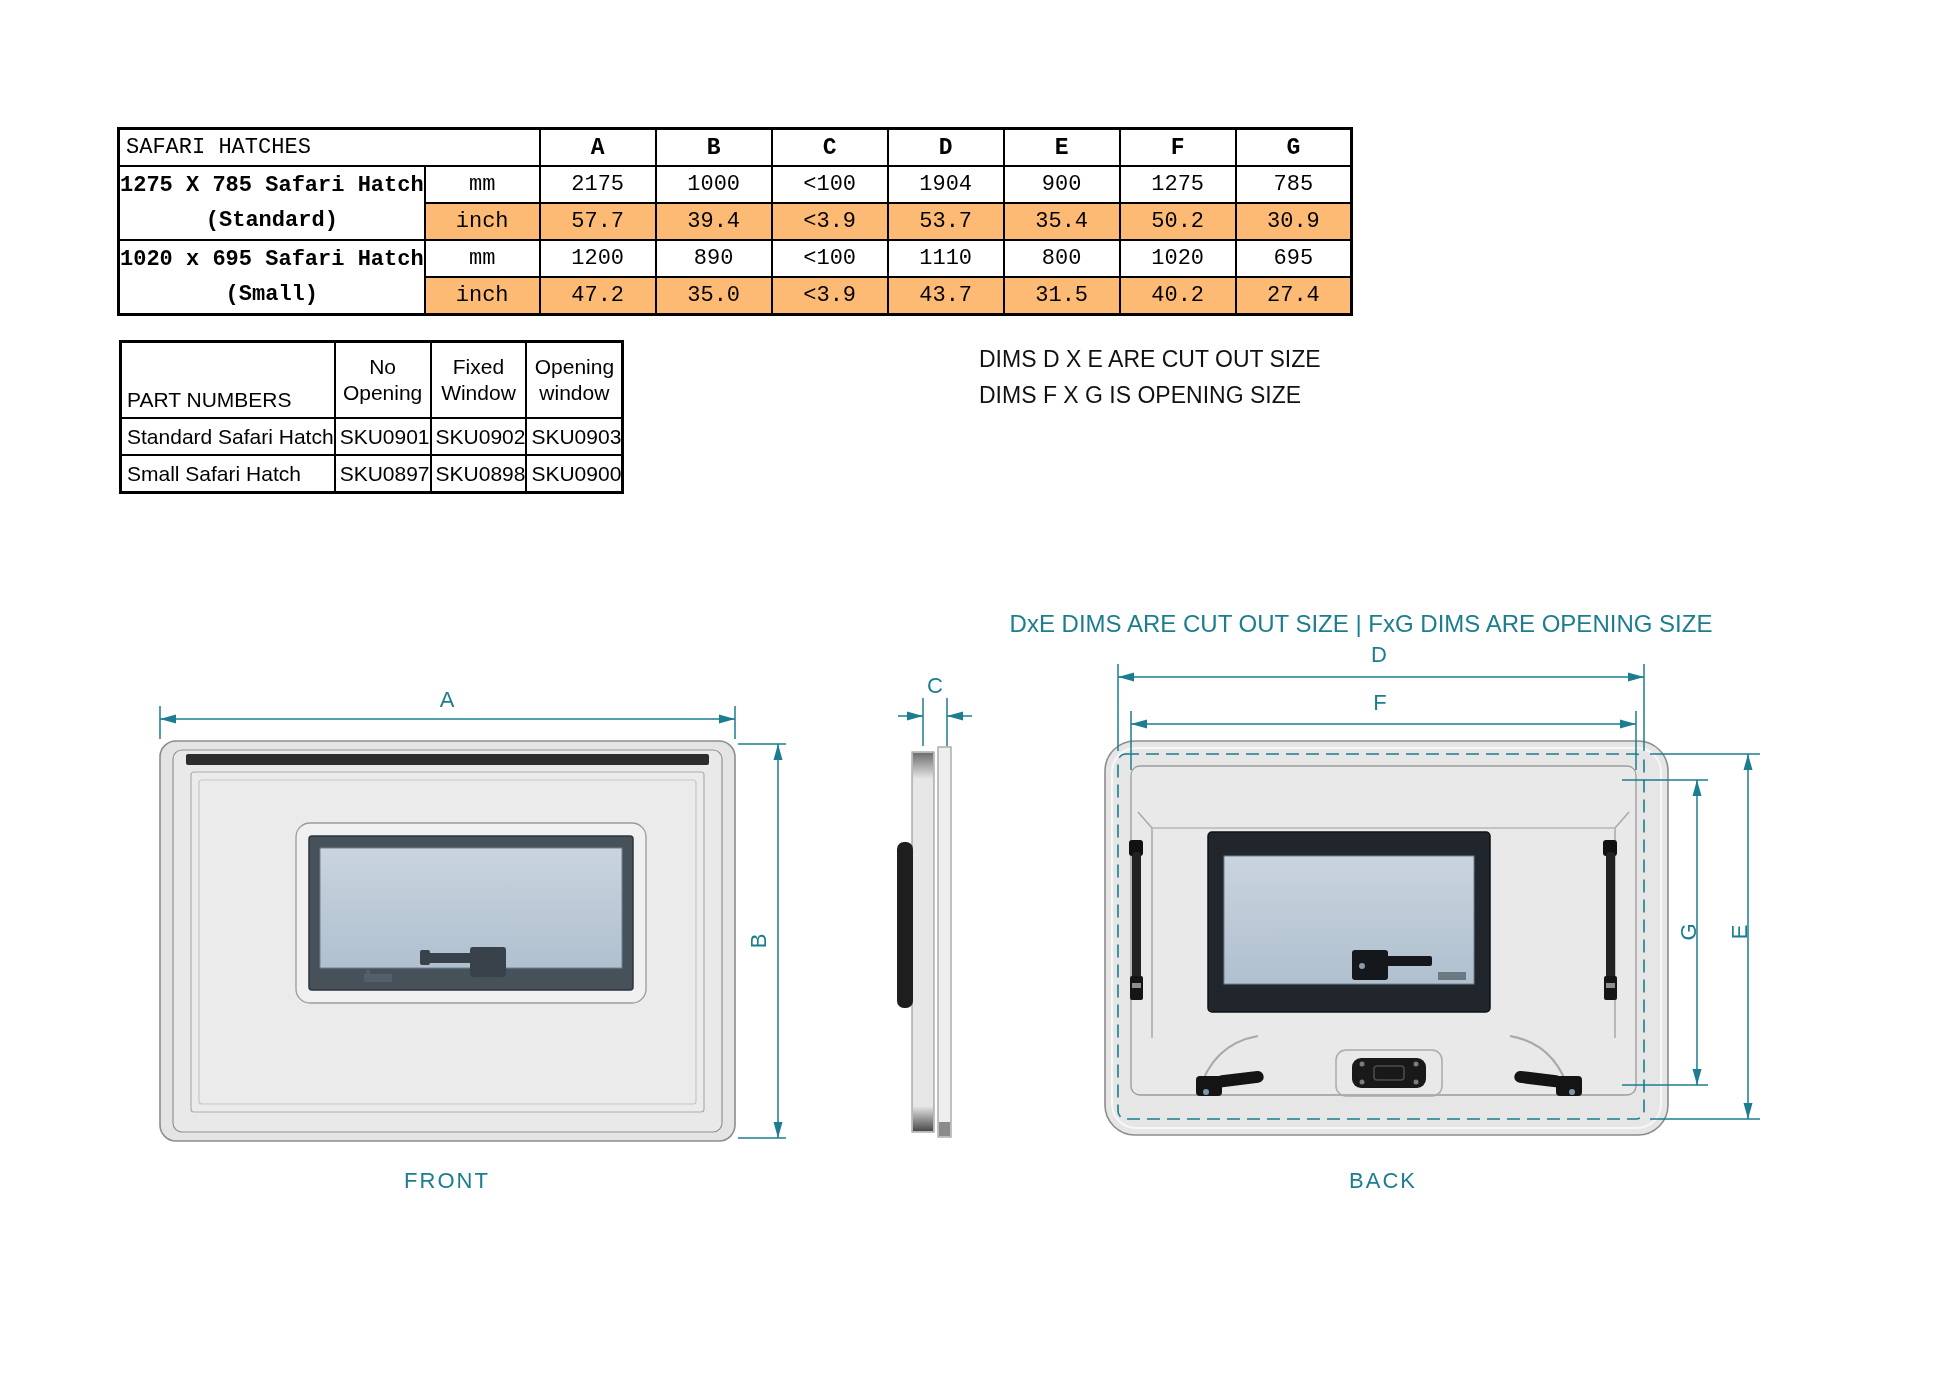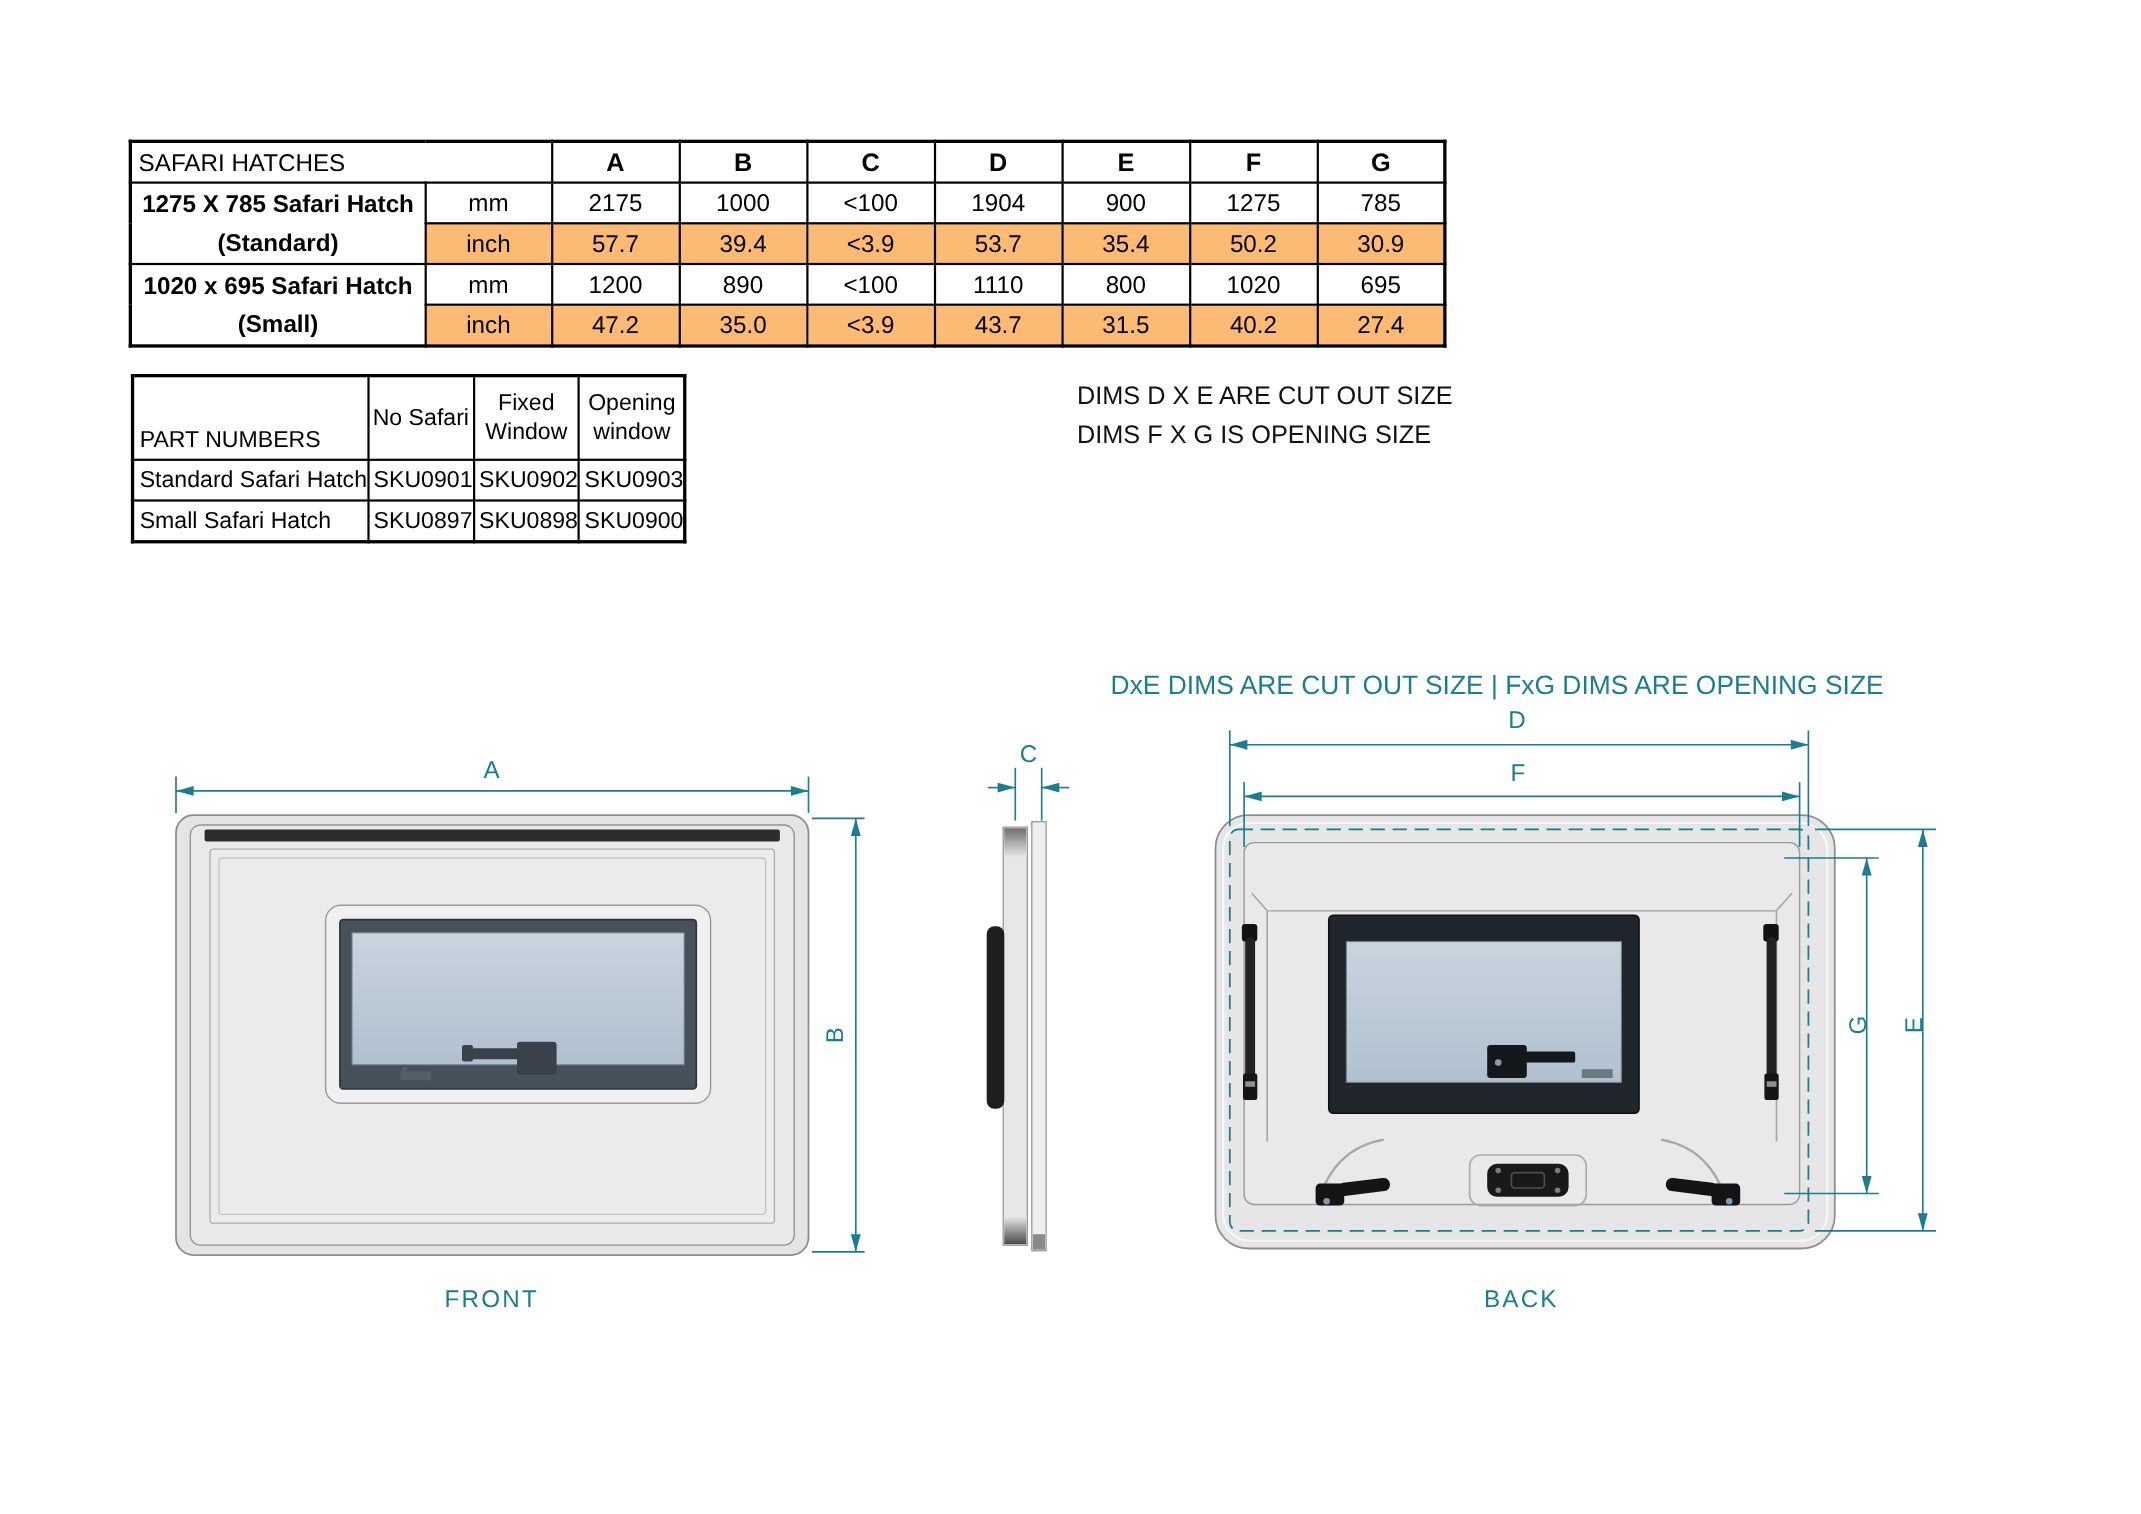--- a/index.html
+++ b/index.html
@@ -2,21 +2,21 @@
 <html><head>
 <meta charset="utf-8">
 <style>
   html,body{margin:0;padding:0;background:#fff;}
   #canvas{
     position:relative;width:1946px;height:1376px;background:#ffffff;
     font-family:"Liberation Sans",sans-serif;color:#000;overflow:hidden;
   }
   
   table{border-collapse:collapse;background:#fff;}
-  .spec-table{position:absolute;left:117px;top:127px;border:3px solid #000;table-layout:fixed;}
+  .spec-table{position:absolute;left:117px;top:127px;border:3px solid #000;table-layout:fixed;font-family:Liberation Mono, monospace;}
   .spec-table td,.spec-table th{border:2px solid #000;font-size:22px;font-weight:normal;
      text-align:center;vertical-align:middle;padding:0;height:35px;overflow:hidden;white-space:nowrap;}
   .spec-table .t-title{text-align:left;padding-left:6px;}
   .spec-table .dim-h{font-weight:bold;font-size:23px;}
   .spec-table .name-cell{font-weight:bold;background:#fff;}
   .spec-table .name-cell div{height:35px;line-height:35px;}
   .spec-table .gray td{background:#fdba74;}
   .part-table{position:absolute;left:119px;top:340px;border:3px solid #000;table-layout:fixed;}
   .part-table td,.part-table th{border:2px solid #000;font-size:21px;font-weight:normal;
      text-align:center;vertical-align:middle;padding:0;height:35px;overflow:hidden;}
@@ -116,21 +116,21 @@
   <table class="part-table">
     <colgroup>
       <col style="width:205px">
         <col style="width:90px">
         <col style="width:90px">
         <col style="width:90px">
     </colgroup>
     <tbody>
         <tr>
       <th class="t-title">PART NUMBERS</th>
-      <th>No Safari</th>
+      <th>No Opening</th>
       <th>Fixed Window</th>
       <th>Opening window</th>
     </tr>
     <tr>
       <td class="r-name">Standard Safari Hatch</td>
       <td class="sku">SKU0901</td>
       <td class="sku">SKU0902</td>
       <td class="sku">SKU0903</td>
     </tr>
     <tr>

